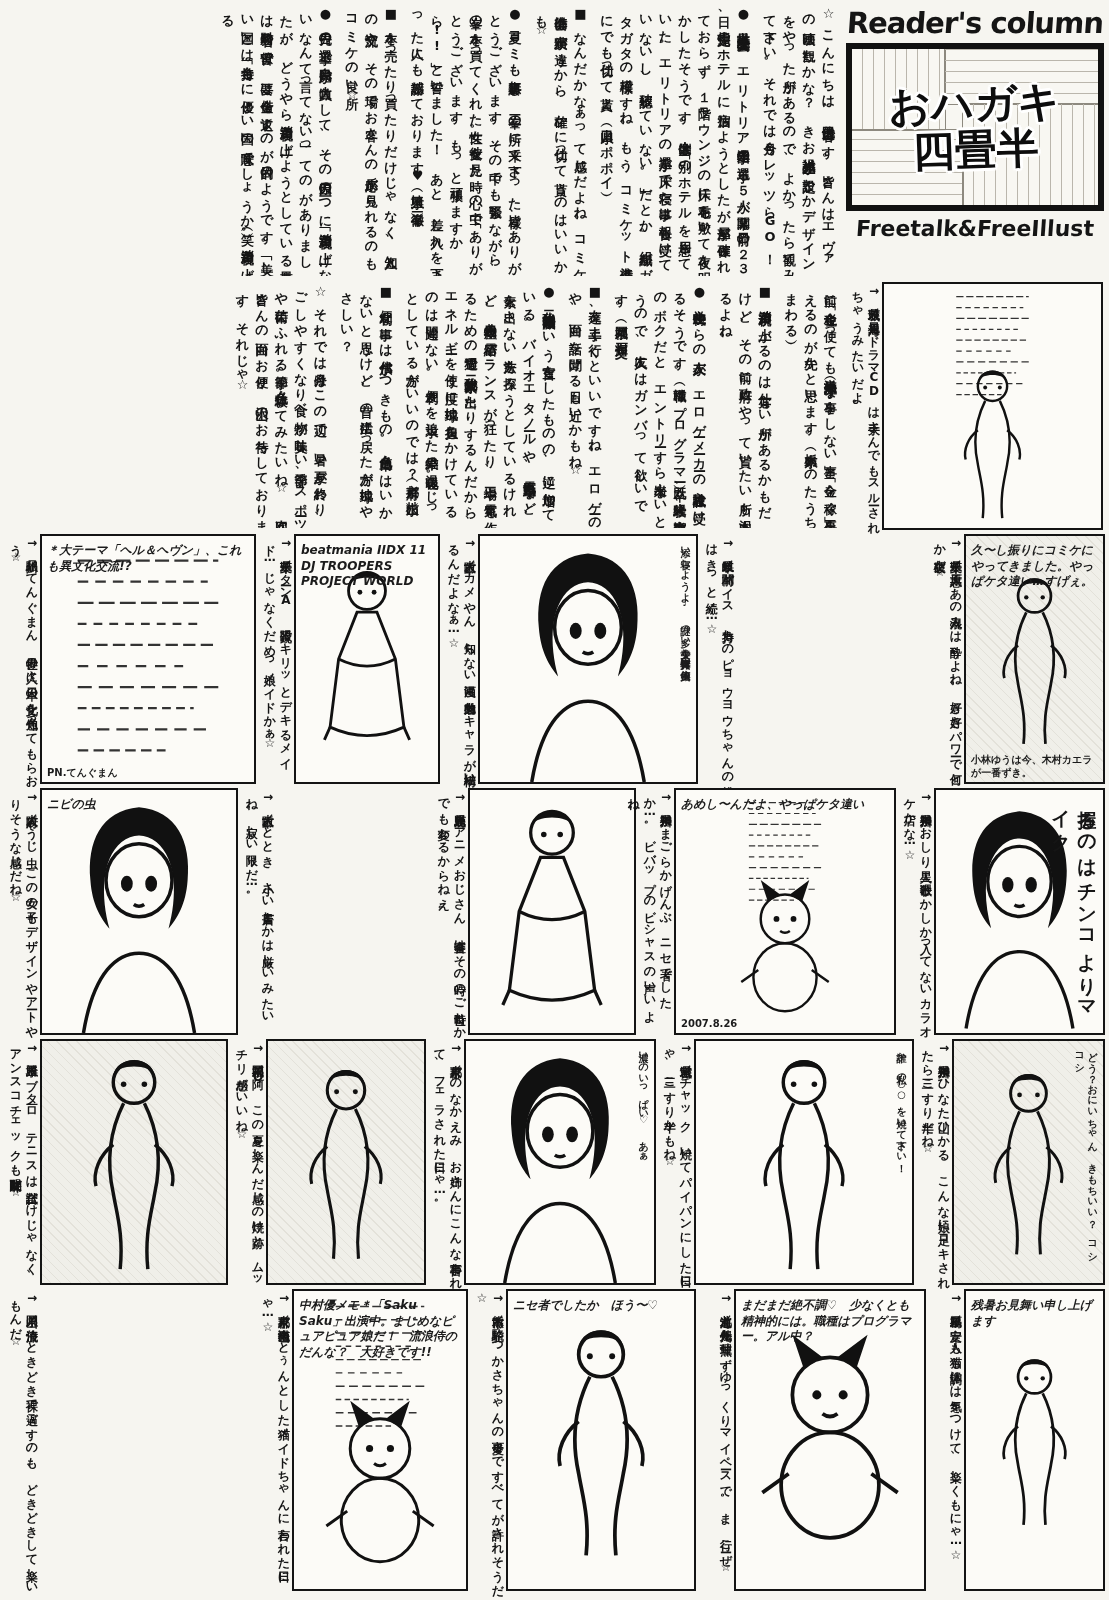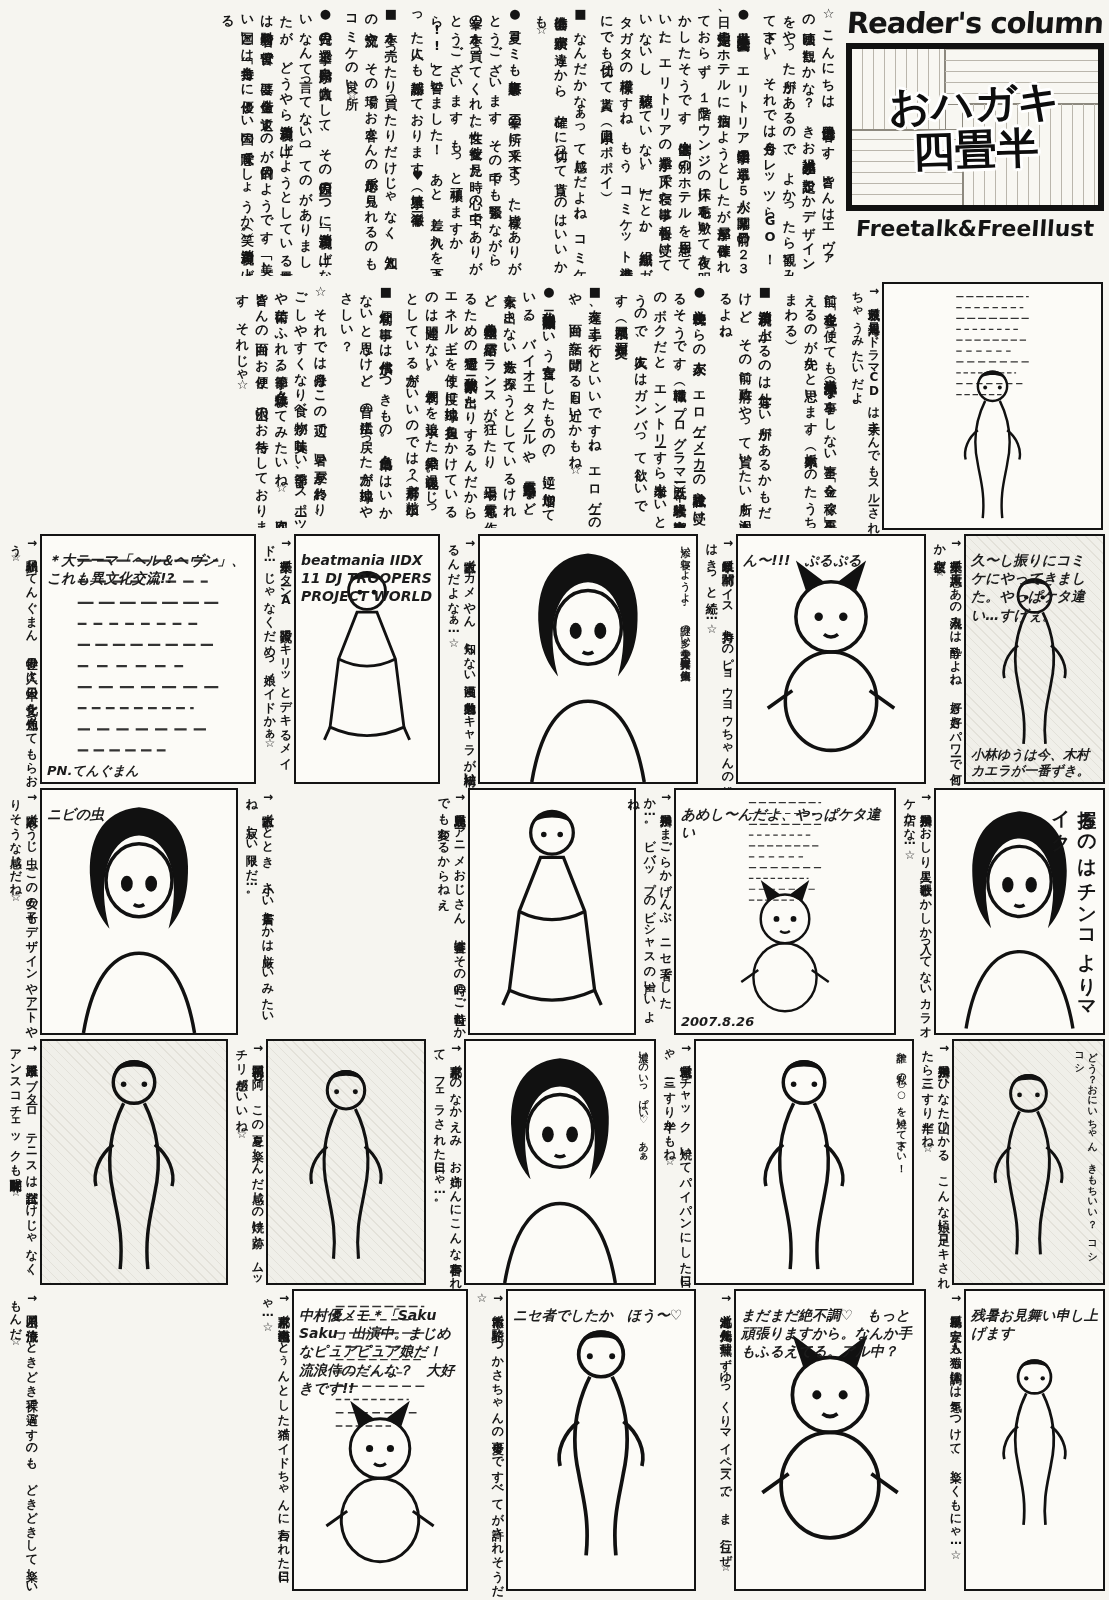--- a/index.html
+++ b/index.html
@@ -24,22 +24,22 @@
   .ft{font-size:22px;font-weight:800;text-align:center;margin-top:5px;transform:skewX(-4deg)}
   
   .card{position:absolute;display:flex}
   .cap{flex:none;width:36px;writing-mode:vertical-rl;text-orientation:upright;font-size:12px;font-weight:700;
        line-height:1.35;letter-spacing:.5px;padding-top:2px}
   .box{flex:1;border:2.5px solid #141414;background:#fcfbf7;position:relative;overflow:hidden}
   .box.shade{background:repeating-linear-gradient(45deg,#f0efe9 0 6px,#e3e1d9 6px 7px)}
   .art{position:absolute;inset:0;width:100%;height:100%}
   .art.half{height:52%;top:0}
   .art.low{top:30%;height:70%}
-  .note{position:absolute;top:15px;left:5px;right:5px;font-size:14px;font-weight:600;line-height:1.3;font-style:italic;color:#1c1c1c}
-  .note2{position:absolute;bottom:3px;left:5px;right:5px;font-size:13px;font-weight:600;line-height:1.25;font-style:italic;color:#1c1c1c}
+  .note{position:absolute;top:7px;left:5px;right:5px;font-size:12px;font-weight:600;line-height:1.3;font-style:italic;color:#1c1c1c}
+  .note2{position:absolute;bottom:3px;left:5px;right:5px;font-size:10px;font-weight:600;line-height:1.25;color:#1c1c1c}
   .nv{left:auto;right:4px;top:4px;bottom:auto;writing-mode:vertical-rl;text-orientation:upright;max-height:92%;font-style:normal;font-size:10px}
   .btitle{position:absolute;right:2px;top:6px;writing-mode:vertical-rl;text-orientation:upright;
           font-size:19px;font-weight:800;letter-spacing:2px;max-height:95%}
 </style>
 </head>
 <body>
 
 <svg width="0" height="0" style="position:absolute" aria-hidden="true">
   <defs>
     <g id="sk-lines" stroke="#333" stroke-width="1.3" fill="none">
@@ -161,26 +161,20 @@
     <div class="cap">→大阪市／カメやん　知らない漫画に魅力的なキャラが結構いるんだよなぁ…☆</div>
     <div class="box">
       <svg class="art" viewBox="0 0 100 140">
           <use href="#sk-portrait"></use>
         </svg>
       <div class="note nv">添い寝しようよ♪　謎の多い美少女　特異体質の美依嬢</div>
     </div>
   </div>
   <div class="card" style="left:700px;top:534px;width:226px;height:250px">
     <div class="cap">→岐阜県／前闇バイス　力持ちのピョウヨウちゃんの挑戦はきっと続く…☆</div>
-    <div class="box">
-      <svg class="art" viewBox="0 0 100 140">
-          <use href="#sk-creature"></use>
-        </svg>
-      <div class="note">ん〜!!!　ぷるぷる</div>
-    </div>
   </div>
   <div class="card" style="left:928px;top:534px;width:177px;height:250px">
     <div class="cap">→千葉県／大原恵二　あの人混みは酔うよね。好き好きパワーで何とか突破だ☆</div>
     <div class="box shade">
       <svg class="art" viewBox="0 0 100 140">
           <use href="#sk-figure"></use>
         </svg>
       <div class="note">久〜し振りにコミケにやってきました。やっぱケタ違い…すげぇ。</div>
       <div class="note2">小林ゆうは今、木村カエラが一番ずき。</div>
     </div>
@@ -296,21 +290,21 @@
         </svg>
       <div class="note">ニセ者でしたか　ほう〜♡</div>
     </div>
   </div>
   <div class="card" style="left:698px;top:1289px;width:228px;height:302px">
     <div class="cap">→北海道／九州外伝　無理せずゆっくりマイペースで。ま、行こーぜ☆</div>
     <div class="box">
       <svg class="art" viewBox="0 0 100 140">
           <use href="#sk-creature"></use>
         </svg>
-      <div class="note">まだまだ絶不調♡　もっと頑張りますから。なんか手もふるえてる。アル中？</div>
+      <div class="note">まだまだ絶不調♡　少なくとも精神的には。職種はプログラマー。アル中？</div>
     </div>
   </div>
   <div class="card" style="left:928px;top:1289px;width:177px;height:302px">
     <div class="cap">→福島県／安定　人も猫も体調には気をつけて、楽しくもにゃ…☆</div>
     <div class="box">
       <svg class="art" viewBox="0 0 100 140">
           <use href="#sk-figure"></use>
         </svg>
       <div class="note">残暑お見舞い申し上げます</div>
     </div>

